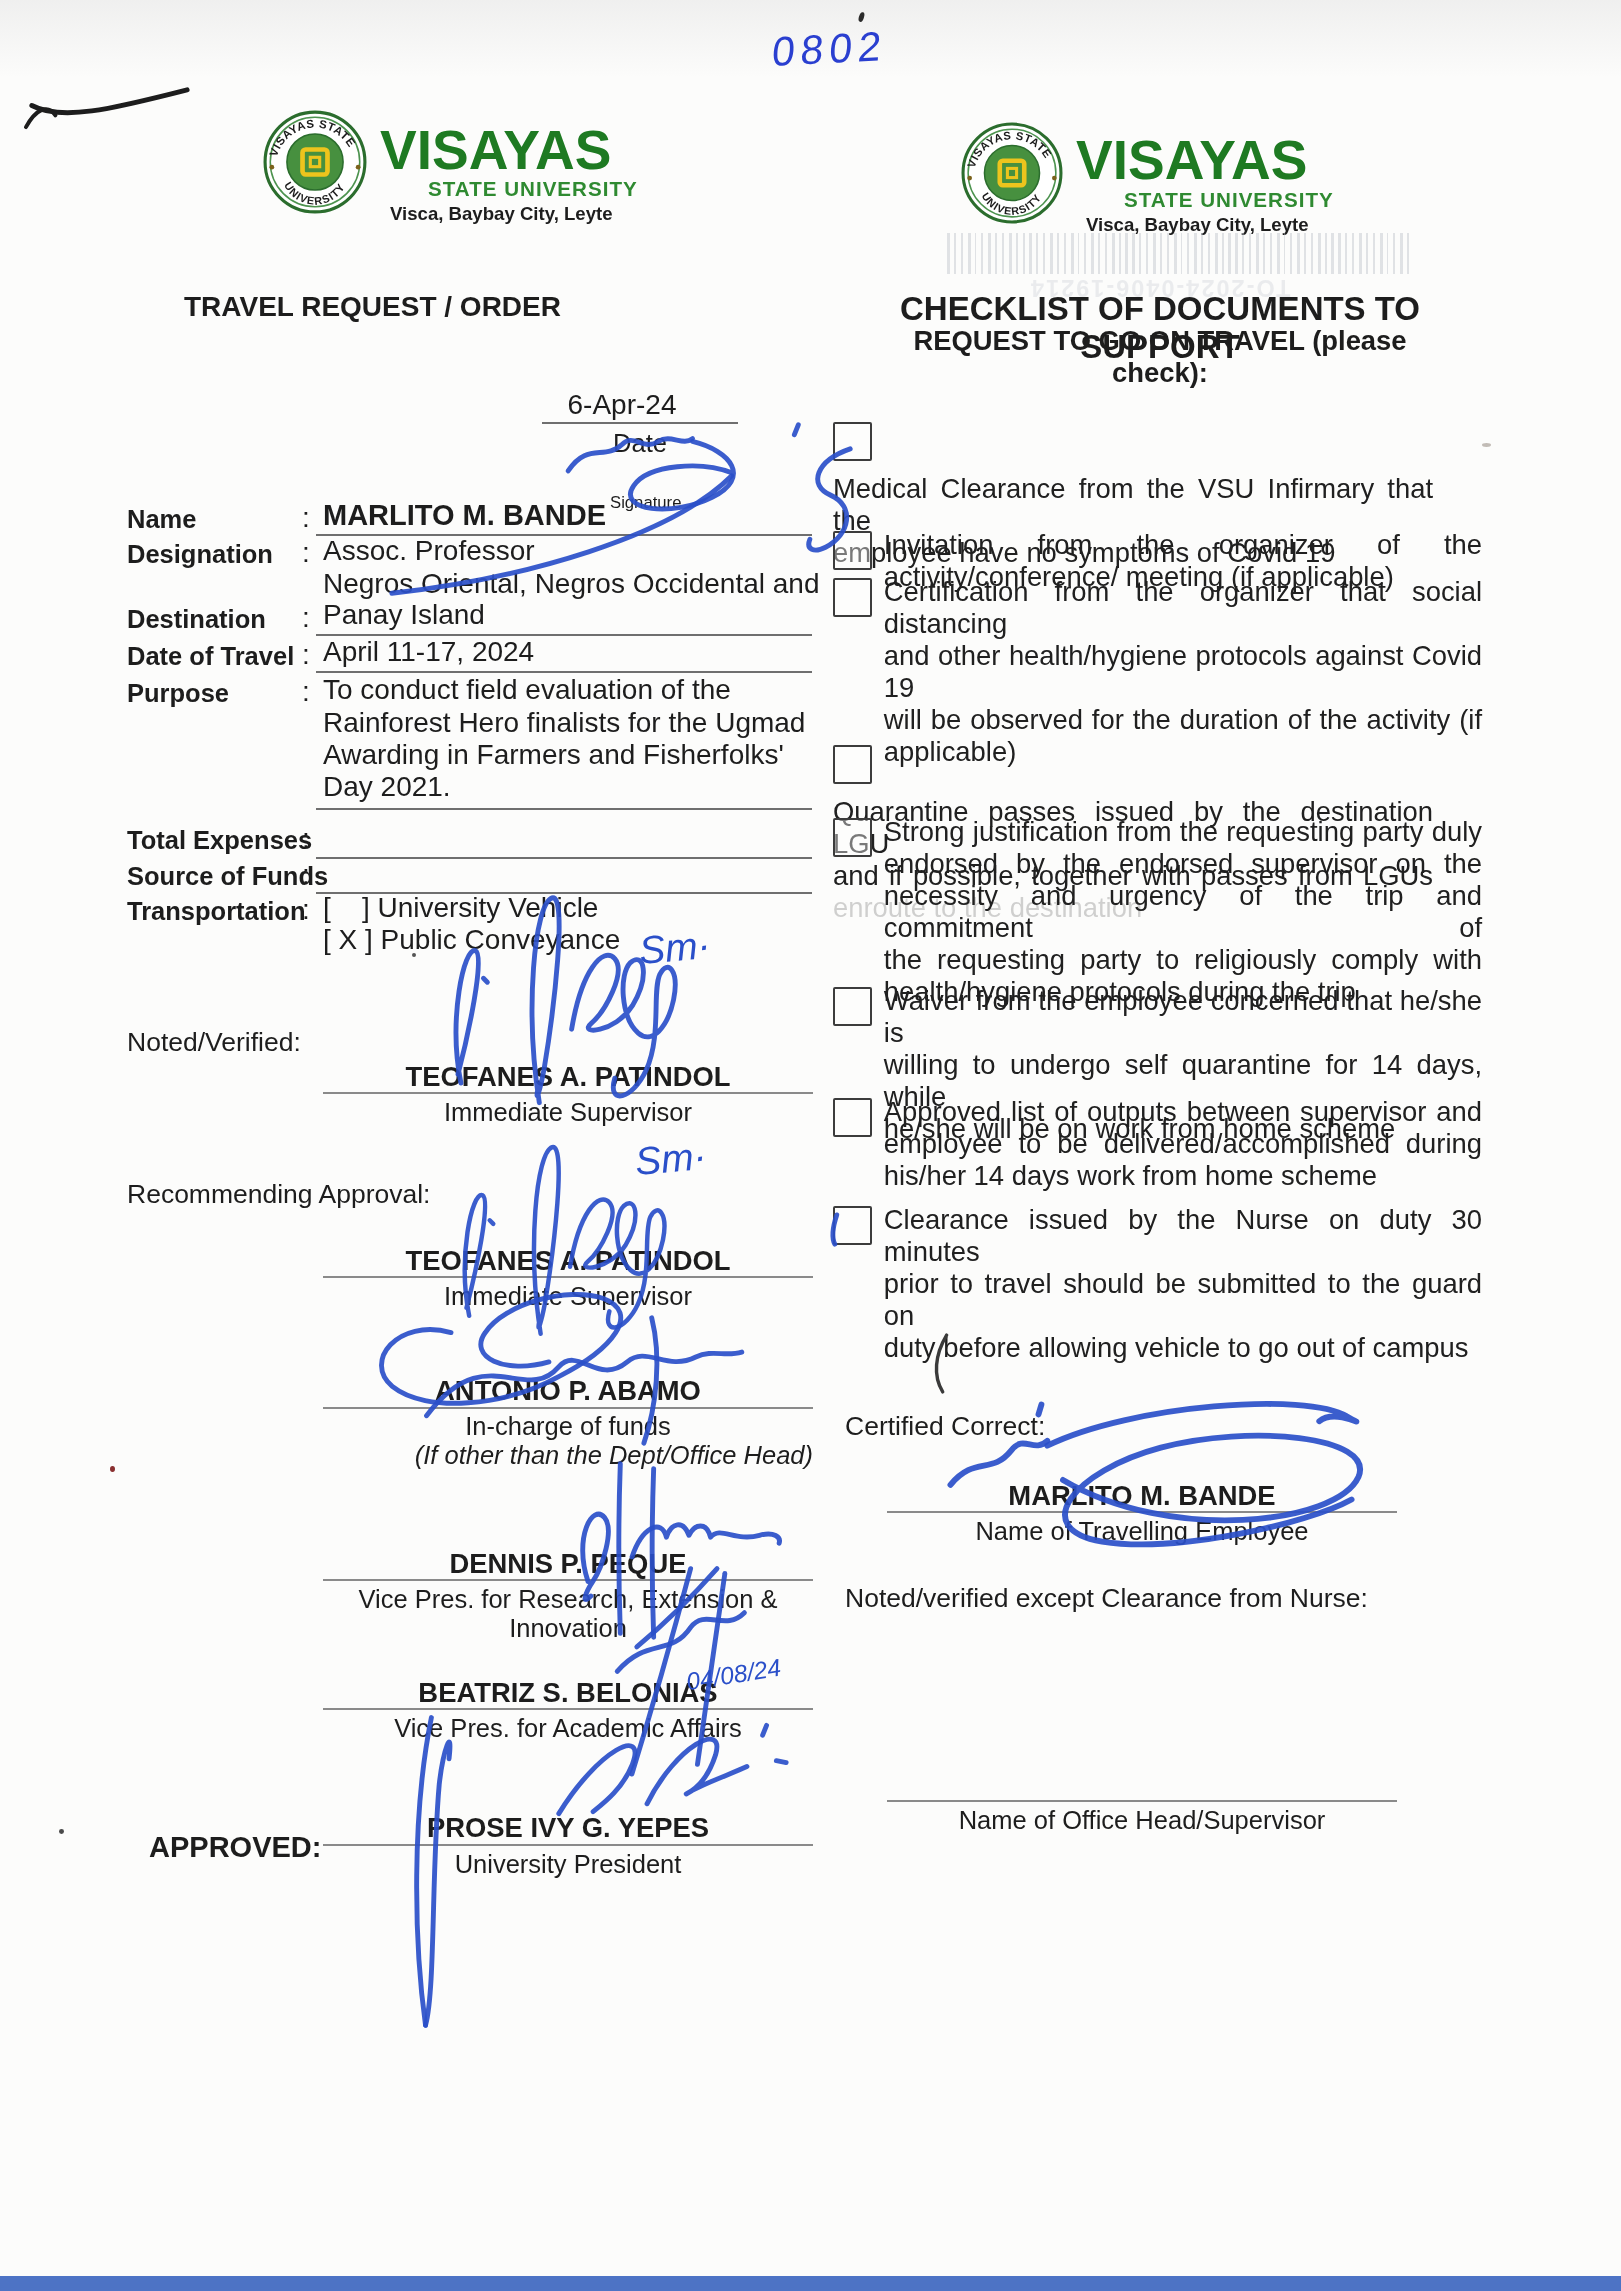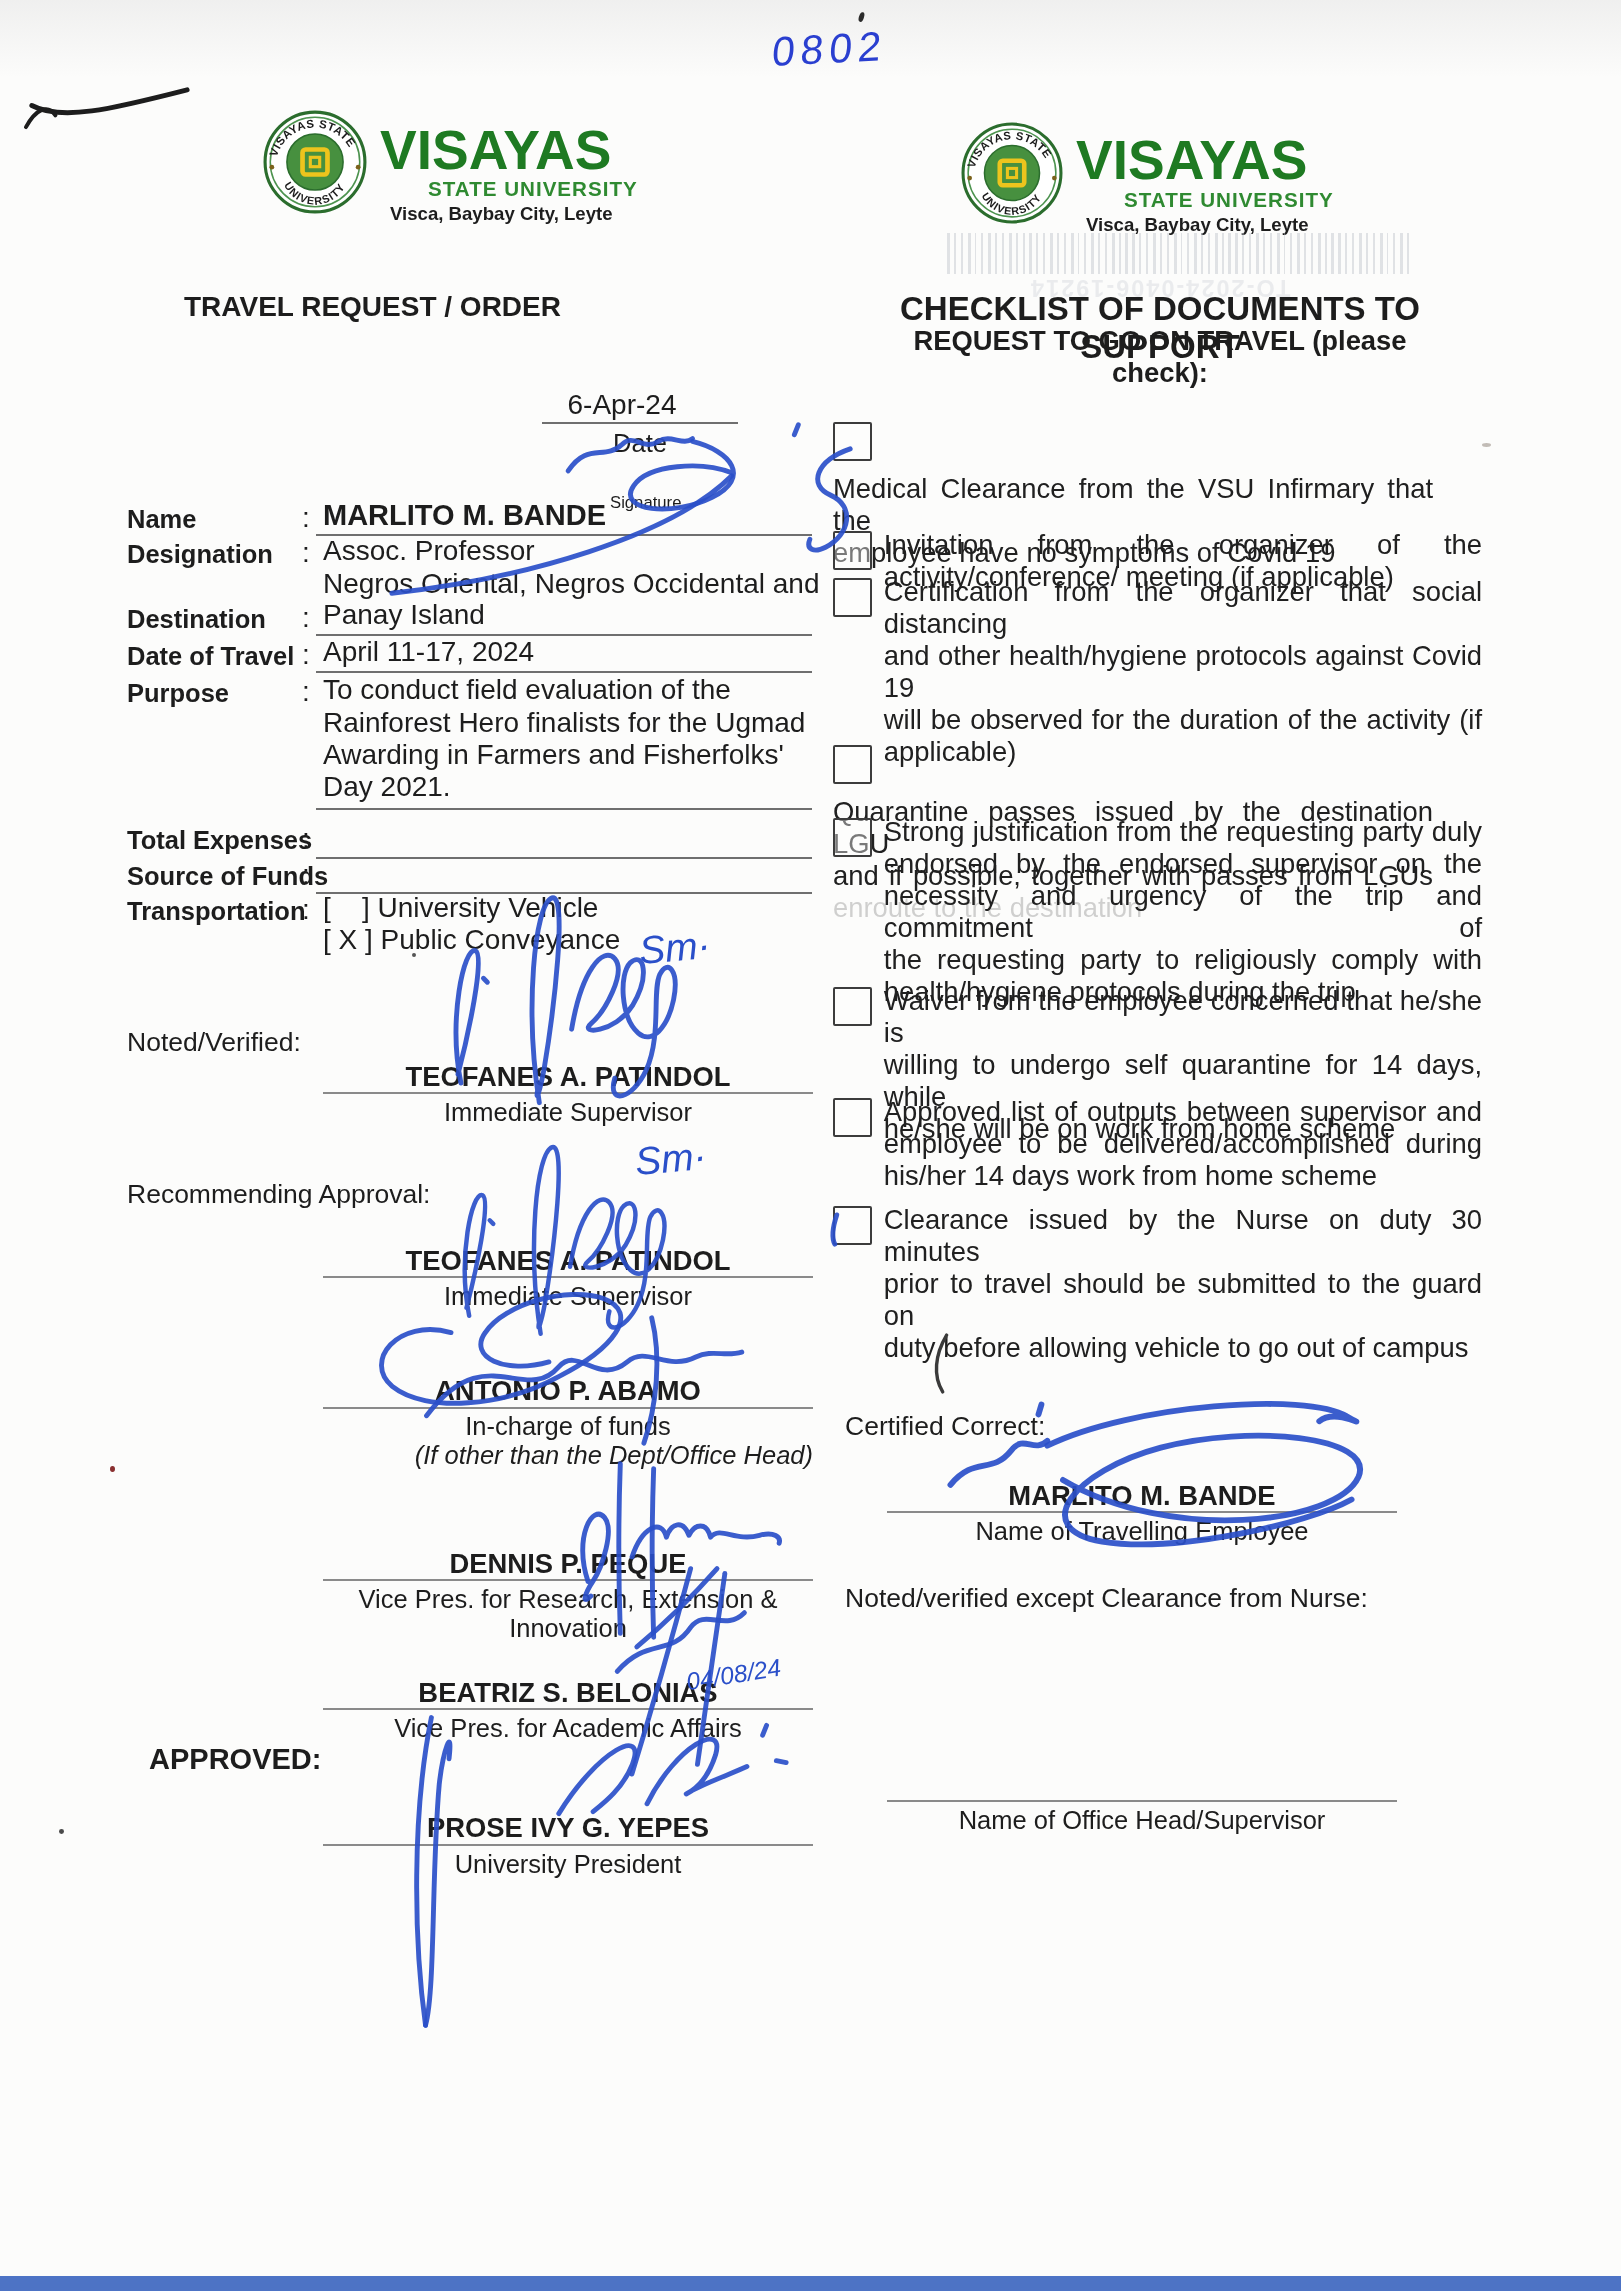--- a/index.html
+++ b/index.html
@@ -196,21 +196,21 @@
   <div class="sline" style="left:323px;top:1708px;width:490px;"></div>
   <div class="abs center cap" style="left:323px;top:1714px;width:490px;">Vice Pres. for Academic Affairs</div>
   <svg class="sig" style="left:578px;top:1554px;" width="235" height="225" viewBox="0 0 240 230">
     <path d="M115,15 C95,90 75,160 55,225"></path>
     <path d="M40,120 C70,85 95,105 115,75 C130,55 150,80 170,60"></path>
     <path d="M150,20 C140,90 130,160 122,215"></path>
     <path d="M60,95 C90,70 120,40 142,15"></path>
   </svg>
   <div class="inknote" style="left:686px;top:1661px;font-size:24.5px;transform:rotate(-9deg);">04/08/24</div>
 
-  <div class="abs b" style="left:149px;top:1743px;font-size:29px;">APPROVED:</div>
+  <div class="abs b" style="left:149px;top:1831px;font-size:29px;">APPROVED:</div>
   <div class="abs center secname" style="left:323px;top:1812px;width:490px;">PROSE IVY G. YEPES</div>
   <div class="sline" style="left:323px;top:1844px;width:490px;"></div>
   <div class="abs center cap" style="left:323px;top:1850px;width:490px;">University President</div>
   <svg class="sig" style="left:392px;top:1696px;" width="412" height="343" viewBox="0 0 420 350">
     <path d="M40,22 C20,120 22,250 34,336"></path>
     <path d="M34,336 C44,300 40,180 48,90 C52,55 62,28 58,64"></path>
     <path d="M170,120 C210,55 260,30 245,70 C235,95 215,110 205,118"></path>
     <path d="M260,110 C290,50 340,25 330,60 C322,85 310,95 300,100 C315,90 345,80 362,72"></path>
     <path d="M378,40 l4,-10"></path>
     <path d="M392,66 l10,2"></path>

